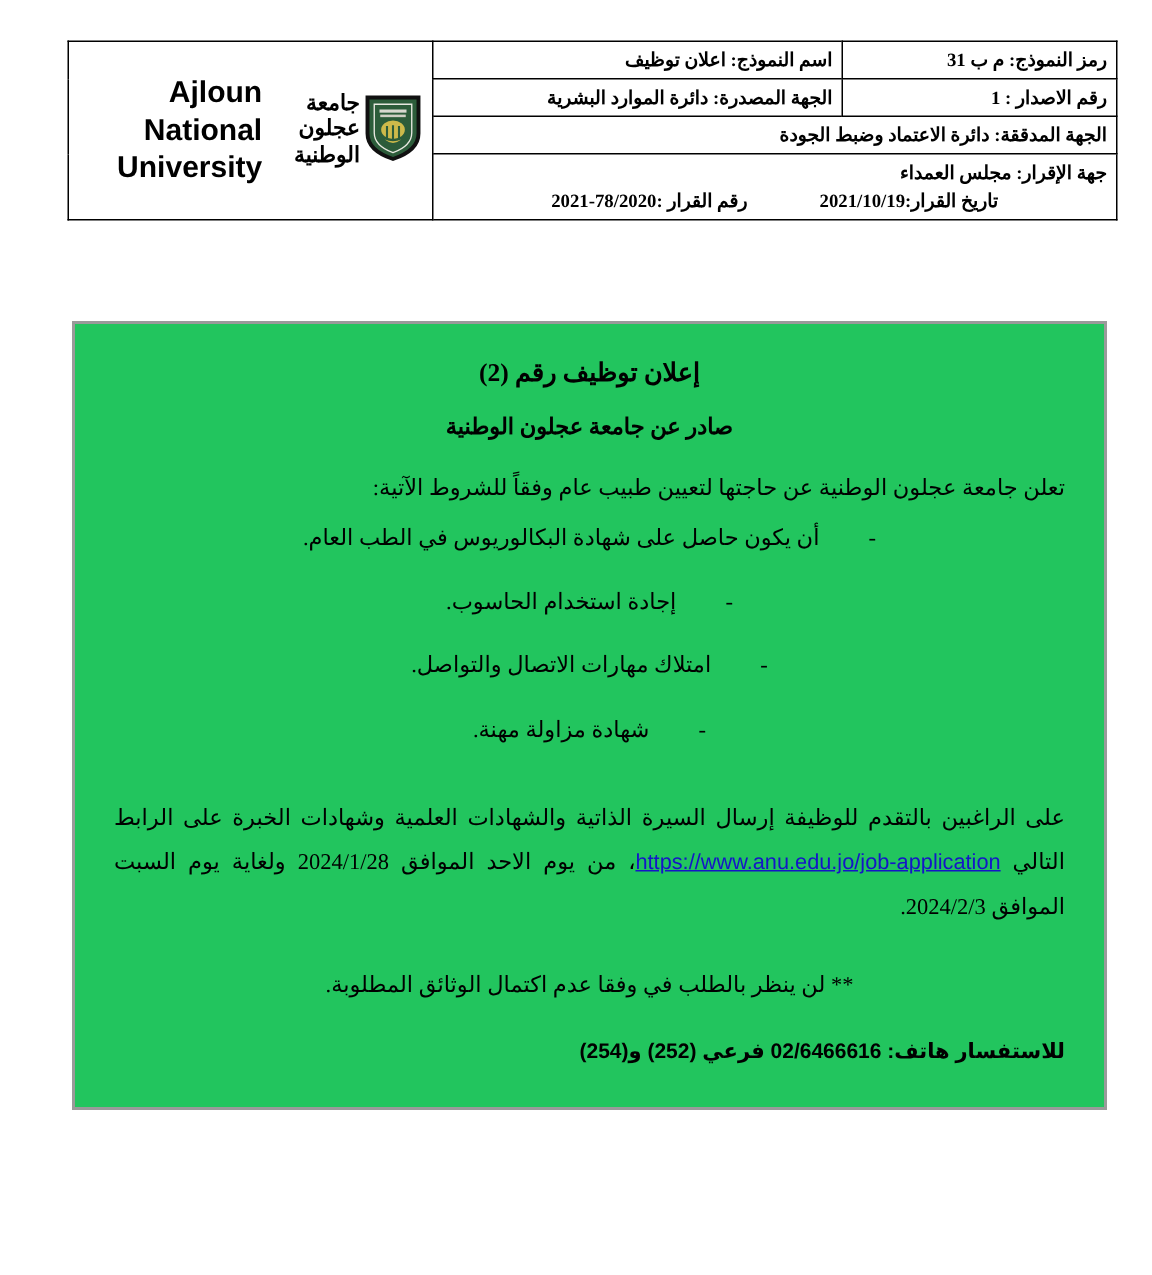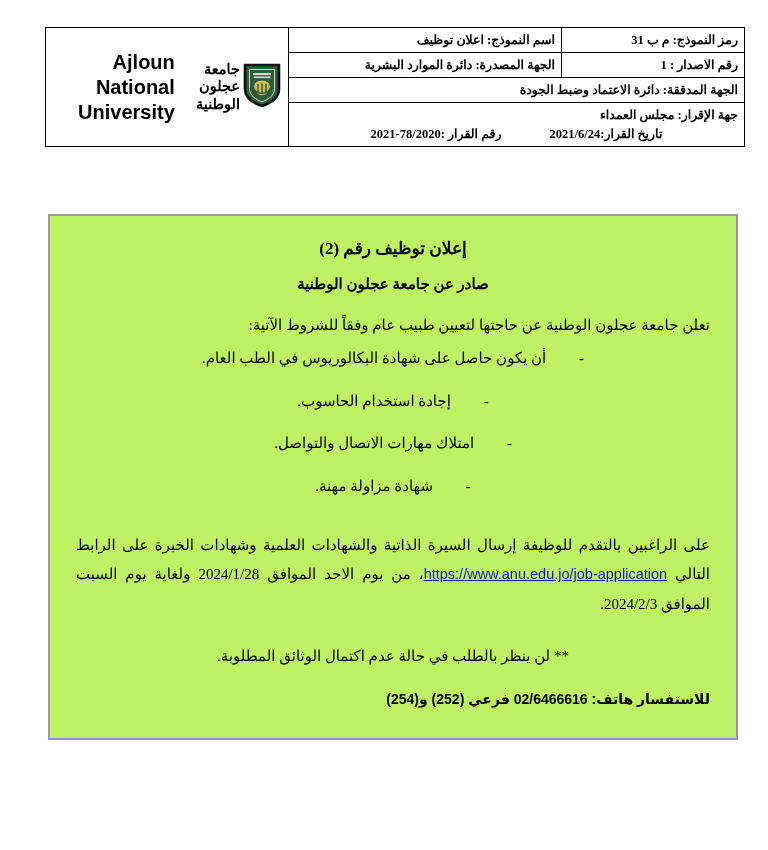--- a/index.html
+++ b/index.html
@@ -92,21 +92,21 @@
 
   
   .content-box {
     position: absolute;
     left: 48px;
     top: 214px;
     width: 690px;
     height: 526px;
     border: 2px solid #9a9a9a;
     box-sizing: border-box;
-    background: #bef264;
+    background: #22c55e;
   }
   .content-inner {
     padding: 22px 26px 0 26px;
     direction: rtl;
     text-align: right;
   }
 
   .title-1 {
     text-align: center;
     font-family: "Liberation Serif", "DejaVu Serif", serif;
@@ -224,21 +224,21 @@
         <td class="cell-code">رقم الاصدار : 1</td>
         <td class="cell-name">الجهة المصدرة: دائرة الموارد البشرية</td>
       </tr>
       <tr class="row-h">
         <td class="cell-wide-2" colspan="2">الجهة المدققة: دائرة الاعتماد وضبط الجودة</td>
       </tr>
       <tr>
         <td class="cell-wide-2" colspan="2">
           <div>جهة الإقرار: مجلس العمداء</div>
           <div class="decision-line">
-            <span>تاريخ القرار:2021/6/24</span>
+            <span>تاريخ القرار:2021/10/19</span>
             <span>رقم القرار :78/2020-2021</span>
           </div>
         </td>
       </tr>
     </tbody>
   </table>
 </div>
 
 <div class="content-box">
   <div class="content-inner">
@@ -262,18 +262,18 @@
         <span class="txt">امتلاك مهارات الاتصال والتواصل.</span>
       </li>
       <li class="li-4">
         <span class="dash">-</span>
         <span class="txt">شهادة مزاولة مهنة.</span>
       </li>
     </ul>
 
     <p class="para-apply"><span>على الراغبين بالتقدم للوظيفة إرسال السيرة الذاتية والشهادات العلمية وشهادات الخبرة على الرابط التالي</span> <a class="link" href="#">https://www.anu.edu.jo/job-application</a><span>، من يوم الاحد الموافق 2024/1/28 ولغاية يوم السبت الموافق 2024/2/3.</span></p>
 
-    <p class="note-stars">** لن ينظر بالطلب في حالة عدم اكتمال الوثائق المطلوبة.</p>
+    <p class="note-stars">** لن ينظر بالطلب في وفقا عدم اكتمال الوثائق المطلوبة.</p>
 
     <p class="contact">للاستفسار هاتف:  02/6466616 فرعي (252) و(254)</p>
 
   </div>
 </div>
 
 </body></html>

